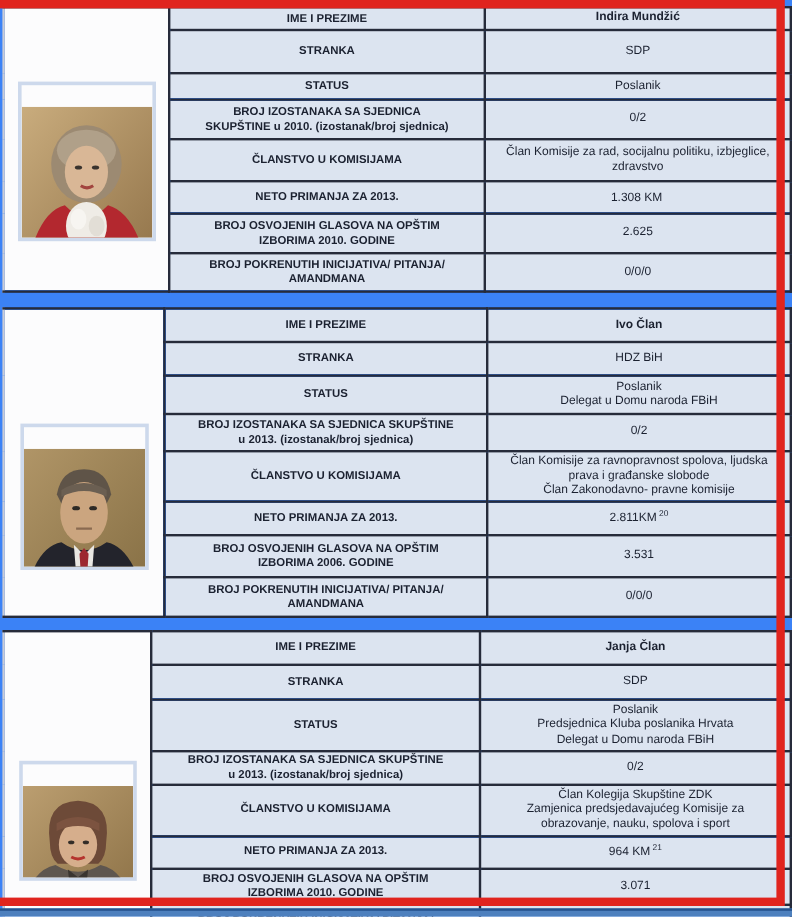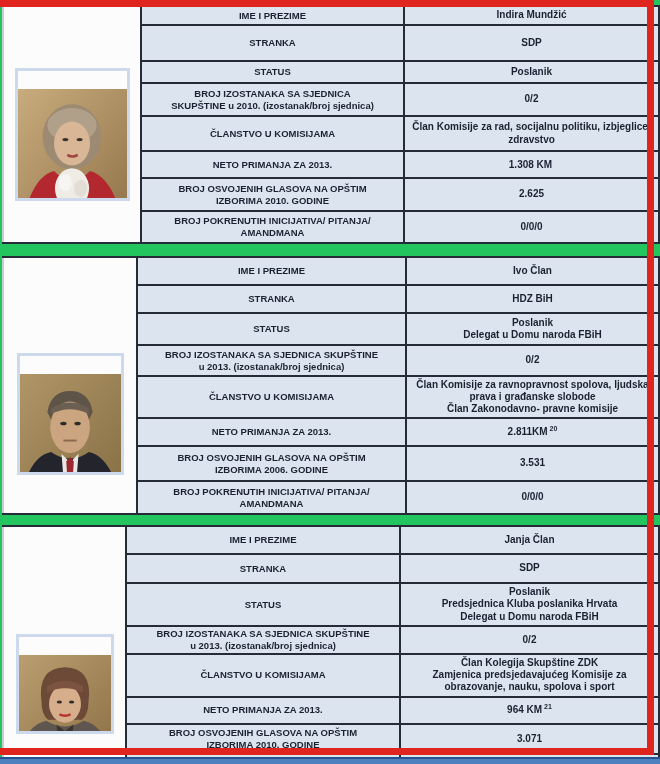--- a/index.html
+++ b/index.html
@@ -1,30 +1,30 @@
 <!DOCTYPE html>
 <html><head>
 <meta charset="utf-8">
 <style>
   html,body{margin:0;padding:0;background:#ffffff;}
   #stage{
     position:relative;width:660px;height:764px;overflow:hidden;
-    background:#22c55e;font-family:"Liberation Sans",sans-serif;
+    background:#3b82f6;font-family:"Liberation Sans",sans-serif;
   }
   table.profile{
     position:absolute;border-collapse:collapse;table-layout:fixed;
     width:656px;left:2px;background:transparent;z-index:1;
   }
   table.profile th, table.profile td{
     border:2px solid #262b3a;padding:1px 4px;vertical-align:middle;
     text-align:center;white-space:pre-line;overflow:hidden;
     background:#dce4f0;color:#1b2130;
   }
   table.profile th{font-weight:bold;font-size:9.5px;line-height:1.25;}
-  table.profile td.val{font-size:10px;line-height:1.22;font-weight:bold;}
+  table.profile td.val{font-size:10px;line-height:1.22;font-weight:normal;}
   table.profile td.val.name{font-weight:bold;margin-left:42px;}
   table.profile td.photo-cell{
     background:#fcfcfd;vertical-align:top;padding:0;
     border-left:2px solid #c9ccd6;
   }
   sup{font-size:7px;vertical-align:super;margin-left:2px;}
   .photo{box-sizing:border-box;border:3px solid #cdd9ec;overflow:hidden;}
   .photo svg{display:block;width:100%;height:100%;}
   .p1{width:115px;height:133px;margin:43px auto 0 auto;}
   .p2{width:107px;height:122px;margin:77px auto 0 auto;}

